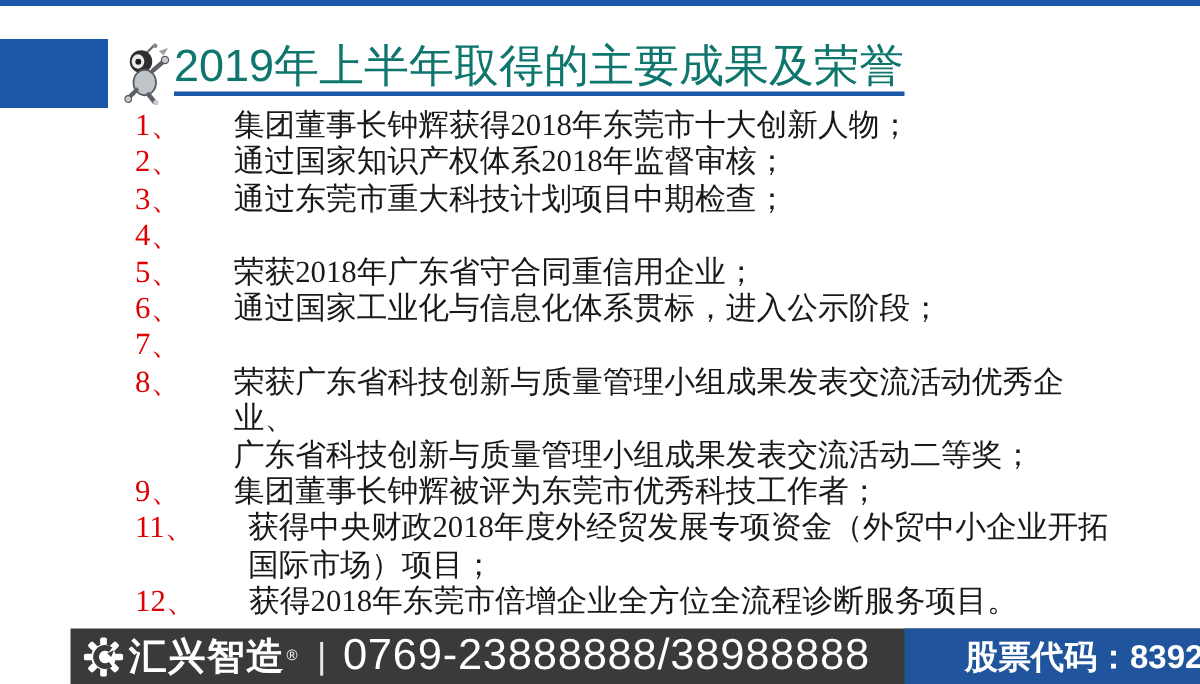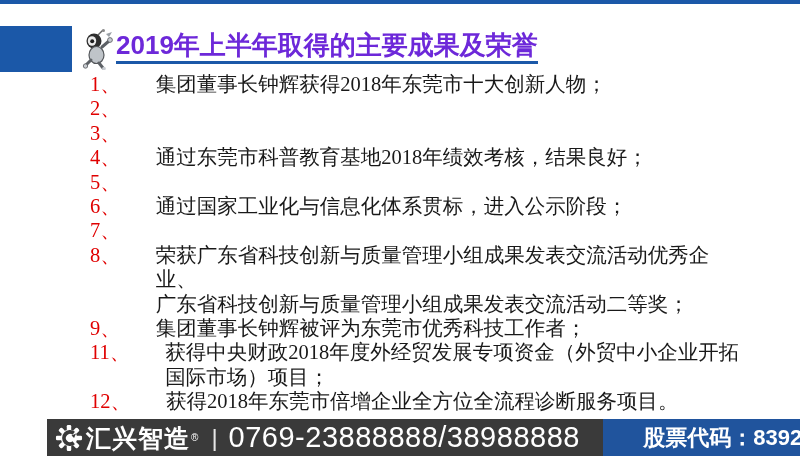--- a/index.html
+++ b/index.html
@@ -14,21 +14,21 @@
   .left-accent{
     position:absolute;left:0;top:26px;width:72px;height:46px;background:#1b58a8;
   }
   .header-row{
     position:absolute;left:82px;top:26px;display:flex;align-items:flex-start;
   }
   .mascot{width:32px;height:42px;flex:none;margin-top:2px;}
   .page-title{
     margin-left:2px;margin-top:5px;
     font-family:"Liberation Sans","DejaVu Sans",sans-serif;
-    font-weight:bold;font-size:26px;line-height:28px;color:#6d28d9;
+    font-weight:normal;font-size:30px;line-height:28px;color:#0f766e;
     border-bottom:3px solid #1b58a8;padding-bottom:2px;white-space:nowrap;
   }
   .achievements{
     position:absolute;left:90px;top:72px;width:660px;
     list-style:none;margin:0;padding:0;
   }
   .achievements li{
     display:flex;align-items:flex-start;
     font-size:20.5px;line-height:24.4px;
   }
@@ -86,30 +86,32 @@
   <div class="page-title">2019年上半年取得的主要成果及荣誉</div>
 </div>
 
 <ul class="achievements">
   <li>
       <span class="num">1、</span>
       <span class="txt">集团董事长钟辉获得2018年东莞市十大创新人物；</span>
     </li>
   <li>
       <span class="num">2、</span>
+      <span class="txt">通过国家知识产权体系2018年监督审核；</span>
     </li>
   <li>
       <span class="num">3、</span>
+      <span class="txt">通过东莞市重大科技计划项目中期检查；</span>
     </li>
   <li>
       <span class="num">4、</span>
-      <span class="txt">通过东莞市科普教育基地2018年绩效考核，结果良好；</span>
     </li>
   <li>
       <span class="num">5、</span>
+      <span class="txt">荣获2018年广东省守合同重信用企业；</span>
     </li>
   <li>
       <span class="num">6、</span>
       <span class="txt">通过国家工业化与信息化体系贯标，进入公示阶段；</span>
     </li>
   <li>
       <span class="num">7、</span>
     </li>
   <li>
       <span class="num">8、</span>

